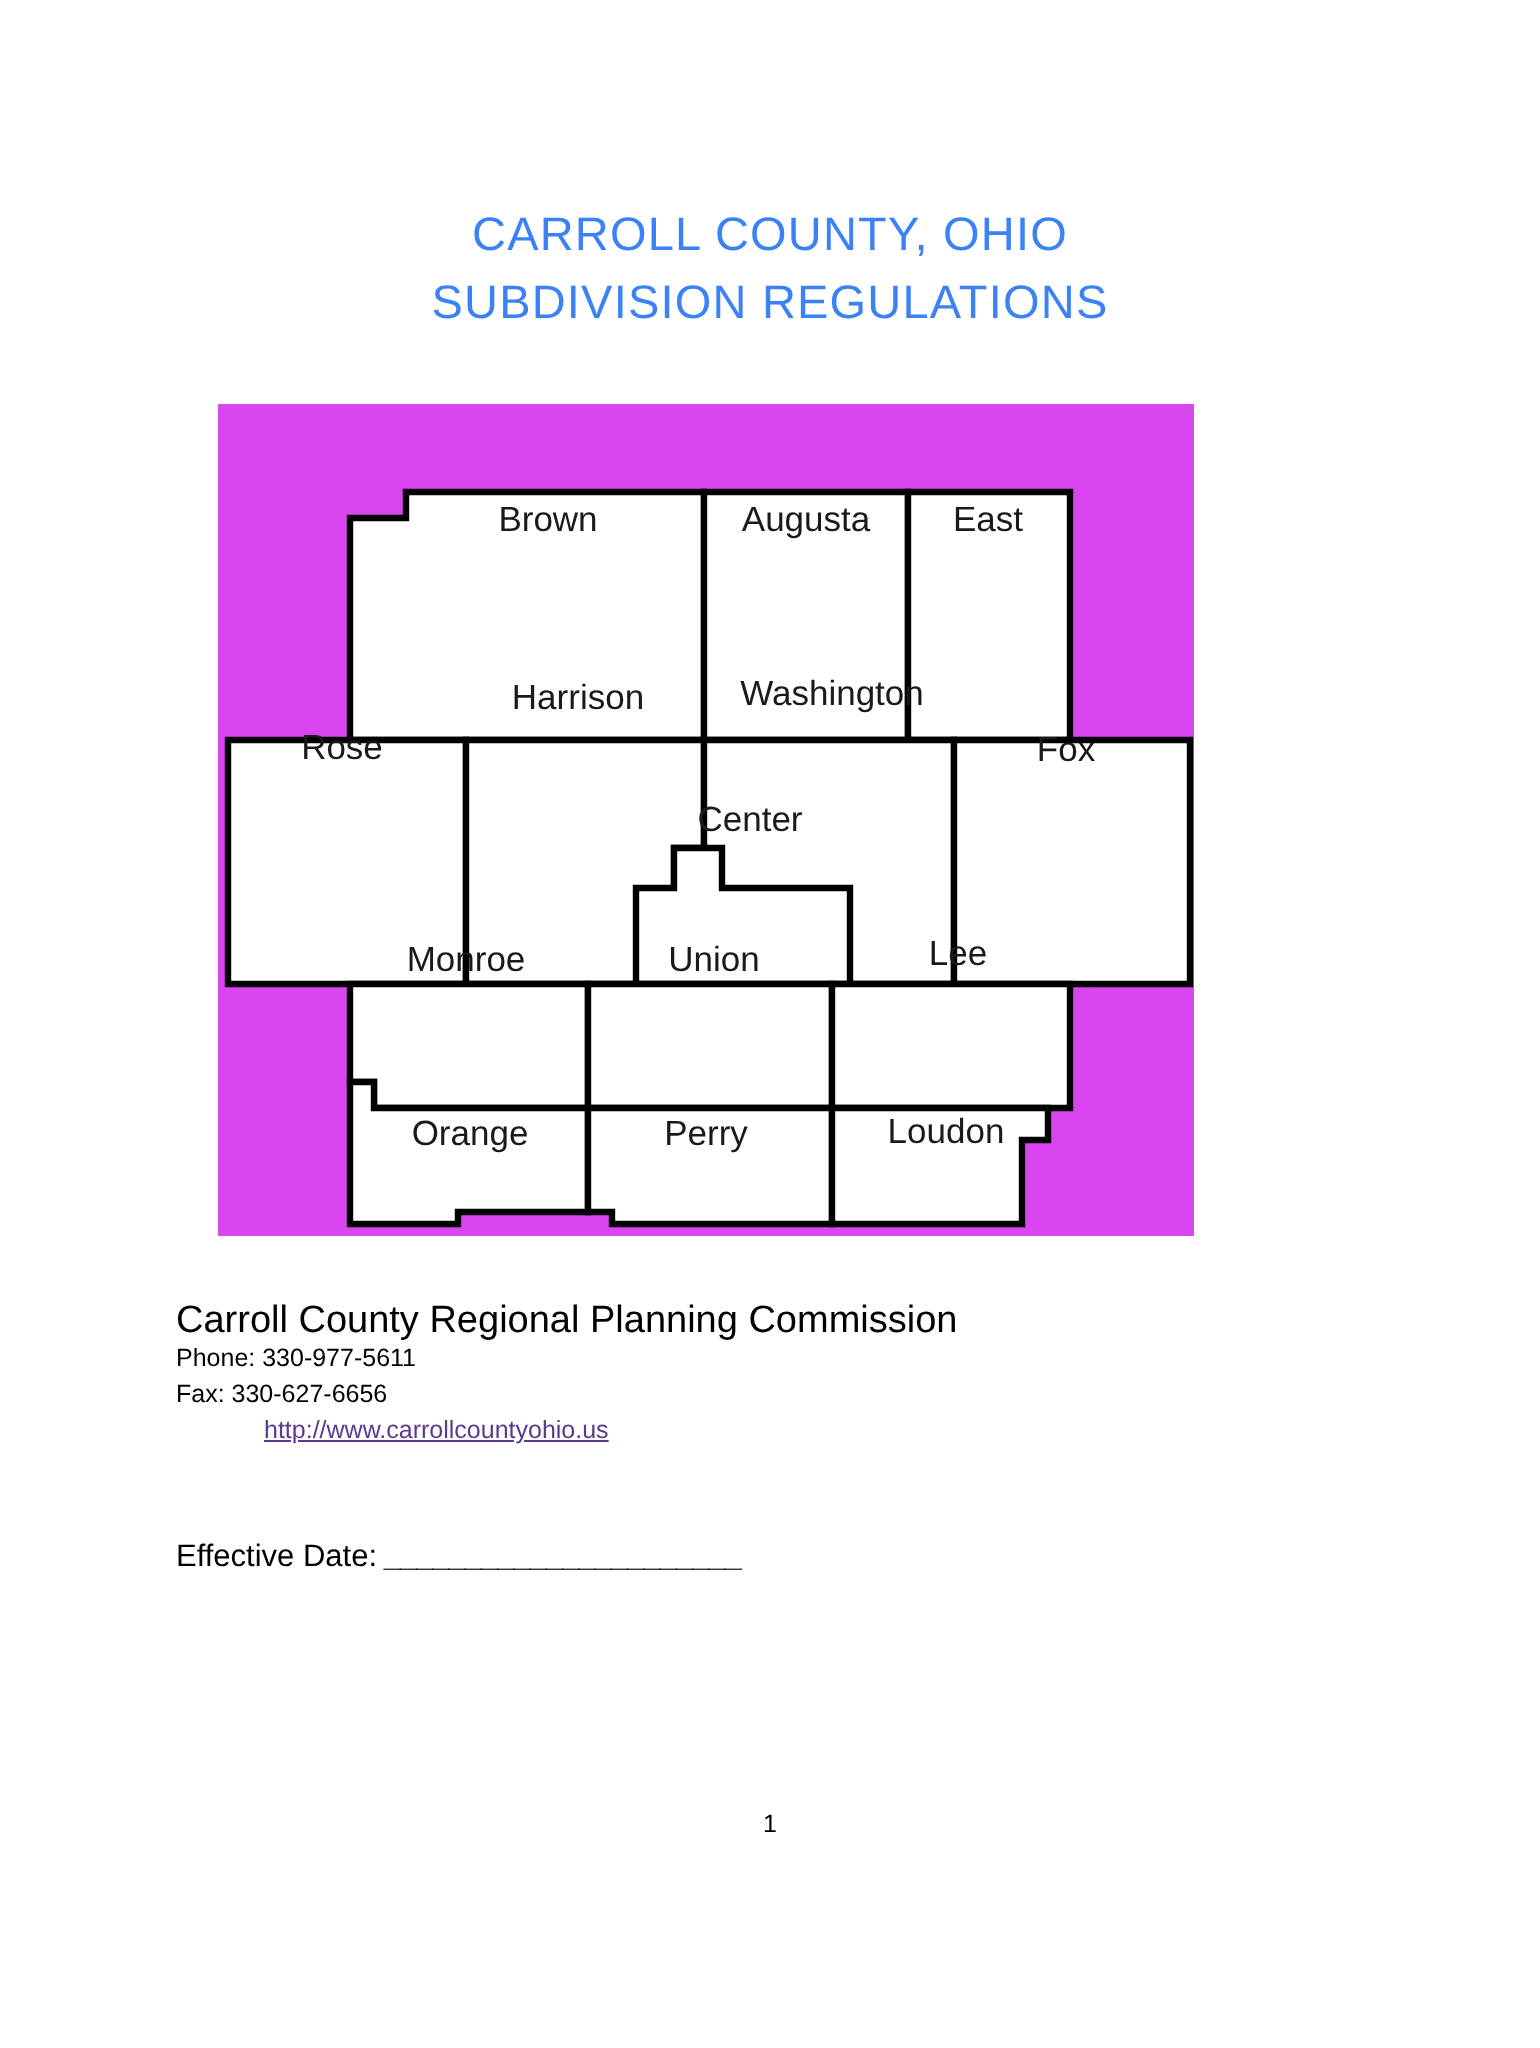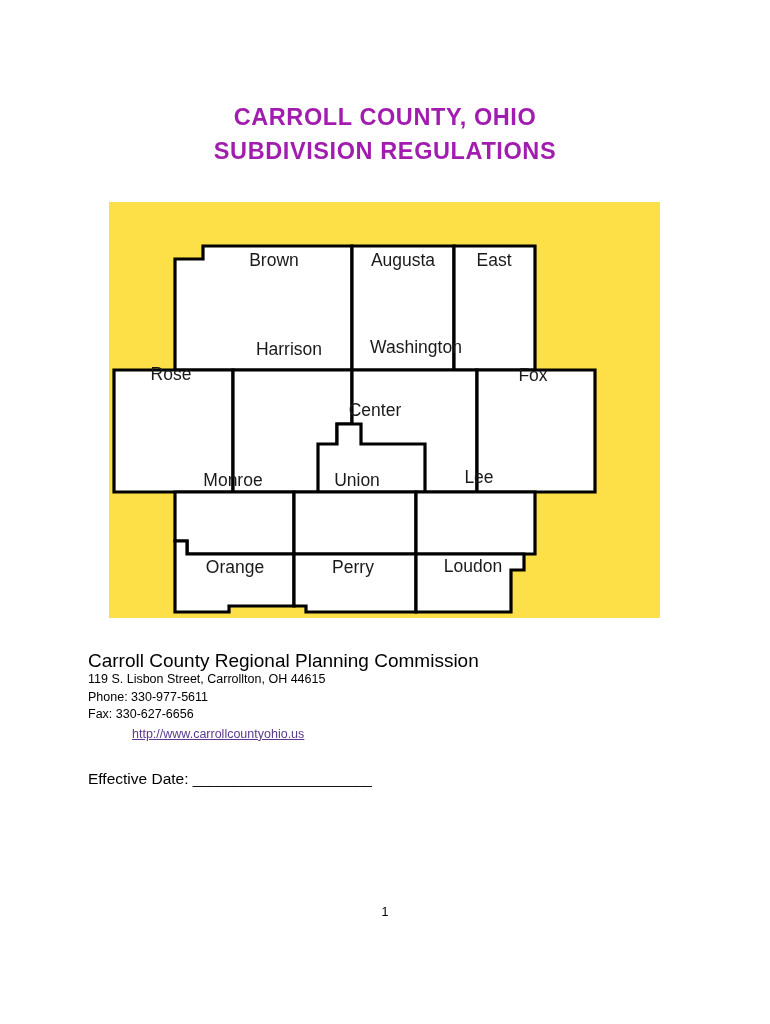--- a/index.html
+++ b/index.html
@@ -19,36 +19,36 @@
   
   .title-block {
     position: absolute;
     left: 0;
     top: 100px;
     width: 770px;
     text-align: center;
   }
   .title-line {
     font-family: "Liberation Sans", sans-serif;
-    font-weight: bold;
+    font-weight: normal;
     font-size: 23.5px;
     letter-spacing: 0.6px;
     line-height: 34px;
-    color: #a21caf;
+    color: #3b82f6;
     white-space: nowrap;
   }
 
   
   .map-figure {
     position: absolute;
     left: 109px;
     top: 202px;
-    width: 551px;
+    width: 488px;
     height: 416px;
-    background: #fde047;
+    background: #d946ef;
     box-sizing: border-box;
   }
   .map-figure svg {
     display: block;
     width: 488px;
     height: 416px;
   }
   .twp-shape {
     fill: #ffffff;
     stroke: #000000;
@@ -102,20 +102,21 @@
     left: 88px;
     top: 770px;
     font-family: "Liberation Sans", sans-serif;
     font-size: 15.5px;
     color: #000;
     white-space: nowrap;
   }
   .date-blank {
     font-family: "Liberation Sans", sans-serif;
     letter-spacing: -0.5px;
+    font-style: italic;
   }
 
   
   .page-number {
     position: absolute;
     left: 0;
     top: 905px;
     width: 770px;
     text-align: center;
     font-family: "Liberation Sans", sans-serif;
@@ -174,21 +175,20 @@
     <text class="twp-label" x="248" y="279">Union</text>
     <text class="twp-label" x="370" y="276">Lee</text>
     <text class="twp-label" x="126" y="366">Orange</text>
     <text class="twp-label" x="244" y="366">Perry</text>
     <text class="twp-label" x="364" y="365">Loudon</text>
   </svg>
 </div>
 
 <div class="contact-block">
   <div class="org-name">Carroll County Regional Planning Commission</div>
-  <div class="contact-line">119 S. Lisbon Street, Carrollton, OH 44615</div>
   <div class="contact-line">Phone: 330-977-5611</div>
   <div class="contact-line">Fax: 330-627-6656</div>
   <div><a class="contact-url">http://www.carrollcountyohio.us</a></div>
 </div>
 
 <div class="effective-date">
   <span>Effective Date:</span>
   <span class="date-blank">______________________</span>
 </div>
 

